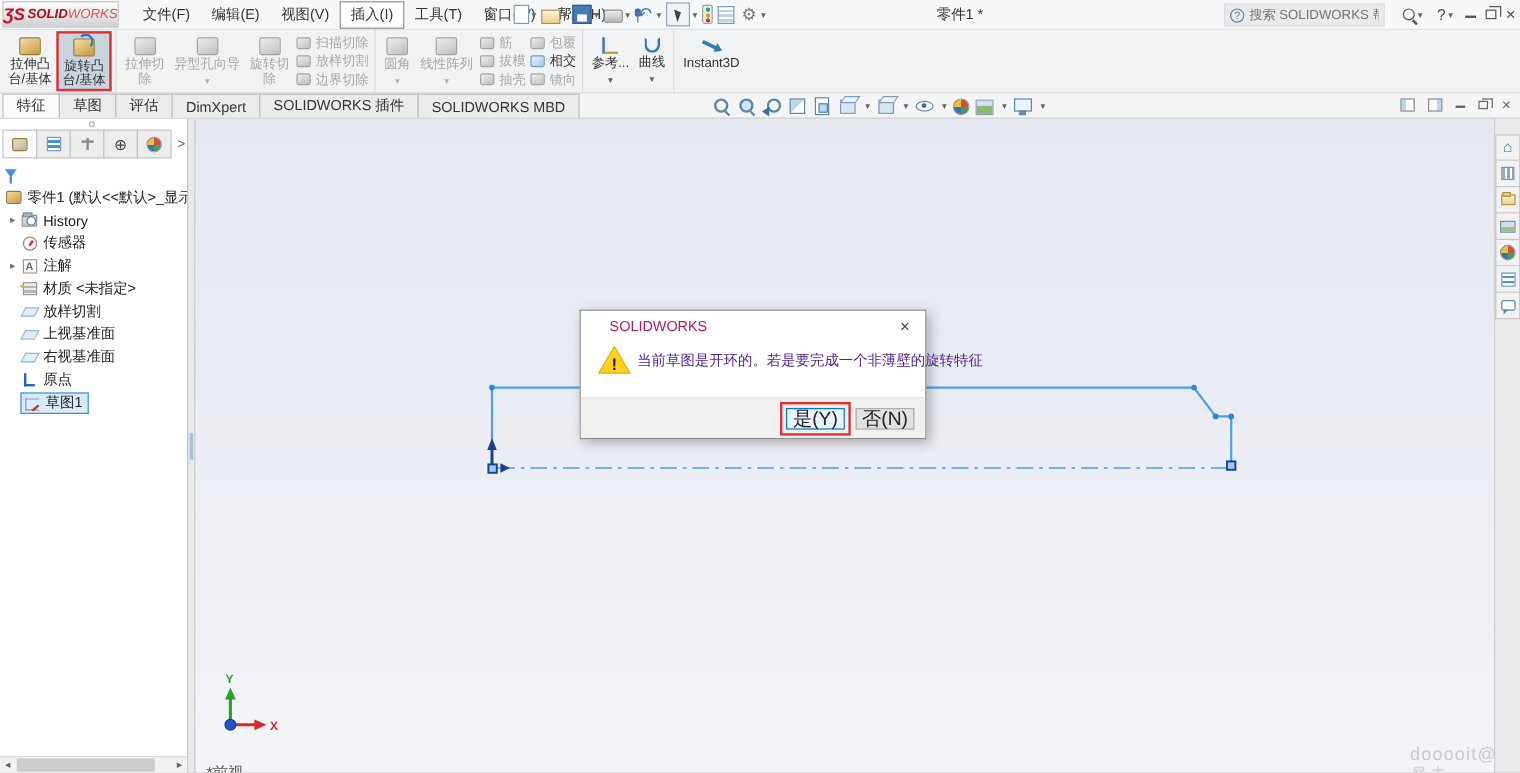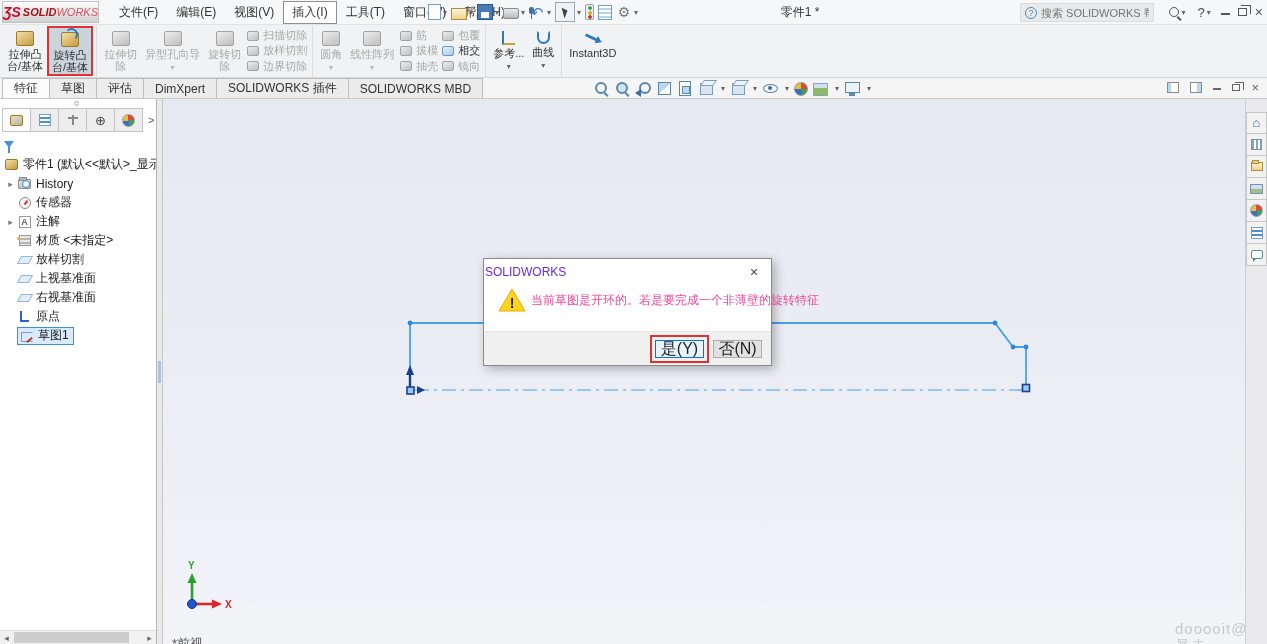--- a/index.html
+++ b/index.html
@@ -167,25 +167,25 @@
 
 .viewport{position:absolute;left:163px;top:0;width:1082px;height:545px;overflow:hidden;
           background:linear-gradient(#e7e9f1,#edeff5 70%,#f3f4f8)}
 .sketch-svg{position:absolute;left:0;top:0}
 .viewlabel{position:absolute;left:9px;top:536px;font-size:13px;color:#555}
 .watermark{position:absolute;left:1012px;top:521px;font-size:15px;color:#c9cacf;letter-spacing:1px}
 
 
 .dialog{position:absolute;left:320px;top:159px;width:289px;height:108px;background:#fff;border:1px solid #8a8a8a;
         box-shadow:3px 3px 10px rgba(0,0,0,.28);z-index:10}
-.dlg-title{height:26px;display:flex;align-items:center;padding-left:1px;color:#6d28d9}
+.dlg-title{height:26px;display:flex;align-items:center;padding-left:24px;color:#be185d}
 .dlg-close{position:absolute;right:0;top:0;width:34px;height:26px;display:flex;align-items:center;justify-content:center;color:#444;font-size:14px}
 .dlg-body{position:absolute;left:0;top:26px;right:0;height:48px}
 .dlg-warn{position:absolute;left:14px;top:2px}
-.dlg-msg{position:absolute;left:47px;top:7px;font-size:12px;line-height:16px;color:#ec4899;white-space:nowrap}
+.dlg-msg{position:absolute;left:47px;top:7px;font-size:12px;line-height:16px;color:#4c1d95;white-space:nowrap}
 .dlg-btns{position:absolute;left:0;bottom:0;width:100%;height:34px;background:#f0f0f0;border-top:1px solid #e4e4e4}
 .btn{position:absolute;height:18px;font-size:16px;display:flex;align-items:center;justify-content:center;
      border:1px solid #adadad;background:#e1e1e1;color:#222}
 .btn-yes{left:171px;top:8px;width:49px;background:#e8f3fc;border-color:#0078d7}
 .yes-annot{position:absolute;left:166px;top:3px;width:59px;height:28px;border:2px solid #e03232;pointer-events:none}
 .btn-no{left:229px;top:8px;width:49px}
 
 
 .taskpane{position:absolute;right:0;top:0;width:22px;height:100%;background:#eaeaec;border-left:1px solid #cfcfcf}
 .tpcol{position:absolute;left:0;top:13px;width:21px}

